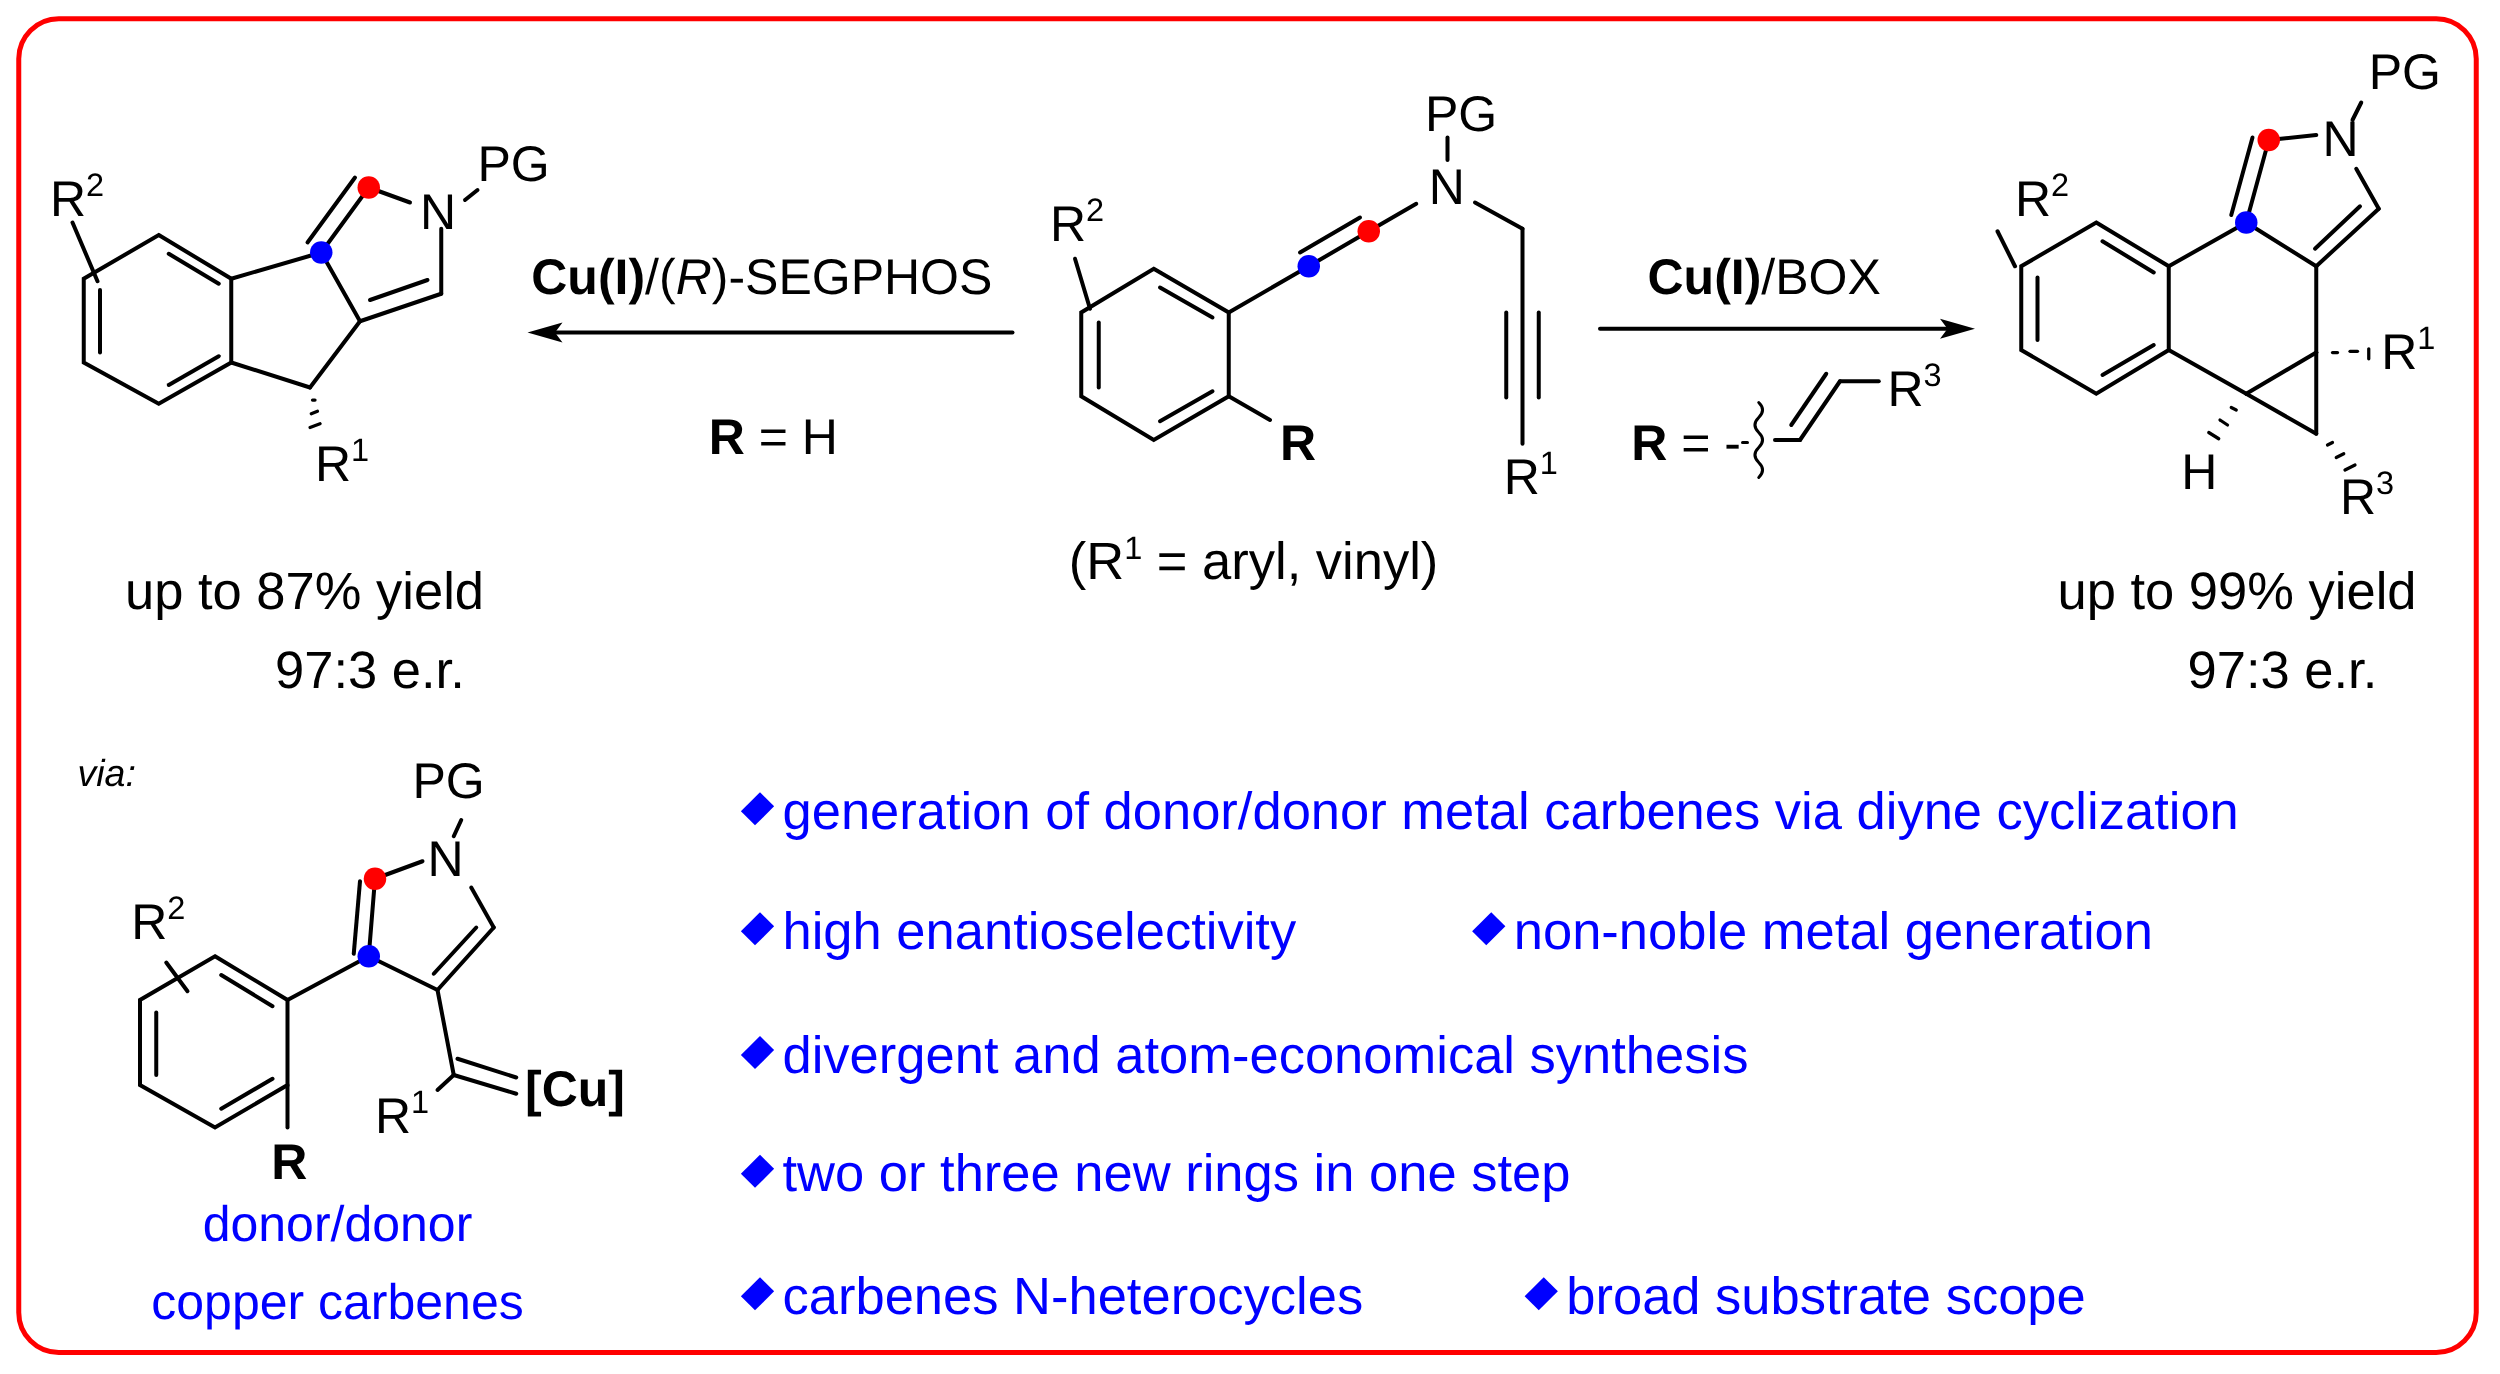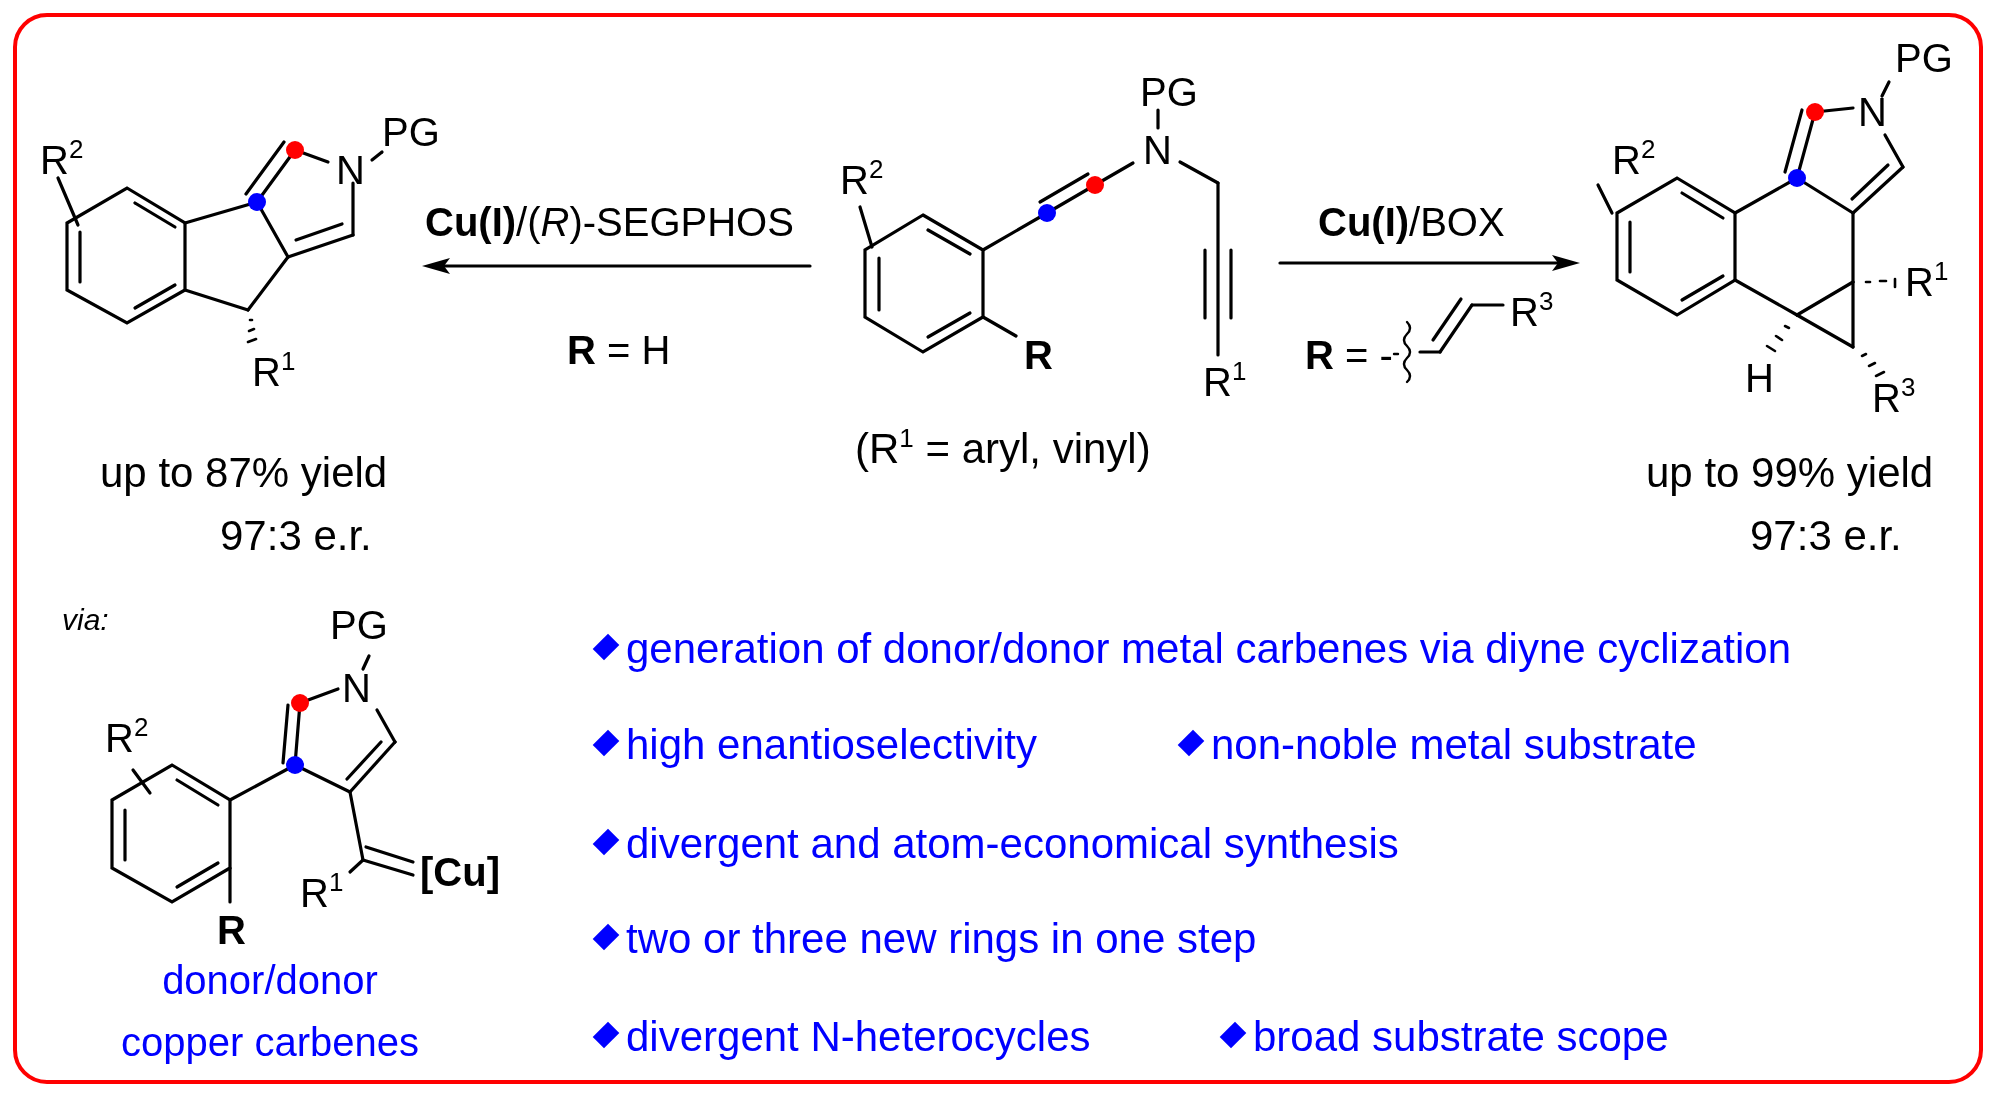--- a/index.html
+++ b/index.html
@@ -187,17 +187,17 @@
 <div class="lbl atom" style="left:342px;top:668px">N</div>
 <div class="lbl atom" style="left:105px;top:718px"><span>R</span><sup>2</sup></div>
 <div class="lbl atom bold" style="left:217px;top:910px">R</div>
 <div class="lbl atom" style="left:300px;top:873px"><span>R</span><sup>1</sup></div>
 <div class="lbl atom bold blue" style="left:420px;top:852px">[Cu]</div>
 <div class="lbl carb" style="left:120px;top:960px;width:300px">donor/donor</div>
 <div class="lbl carb" style="left:100px;top:1022px;width:340px">copper carbenes</div>
 
 <div class="bullet" style="left:598px;top:628px"><span class="dia"></span><span>generation of donor/donor metal carbenes via diyne cyclization</span></div>
 <div class="bullet" style="left:598px;top:724px"><span class="dia"></span><span>high enantioselectivity</span></div>
-<div class="bullet" style="left:1183px;top:724px"><span class="dia"></span><span>non-noble metal substrate</span></div>
+<div class="bullet" style="left:1183px;top:724px"><span class="dia"></span><span>non-noble metal generation</span></div>
 <div class="bullet" style="left:598px;top:823px"><span class="dia"></span><span>divergent and atom-economical synthesis</span></div>
 <div class="bullet" style="left:598px;top:918px"><span class="dia"></span><span>two or three new rings in one step</span></div>
-<div class="bullet" style="left:598px;top:1016px"><span class="dia"></span><span>divergent N-heterocycles</span></div>
+<div class="bullet" style="left:598px;top:1016px"><span class="dia"></span><span>carbenes N-heterocycles</span></div>
 <div class="bullet" style="left:1225px;top:1016px"><span class="dia"></span><span>broad substrate scope</span></div>
 
 </body></html>

